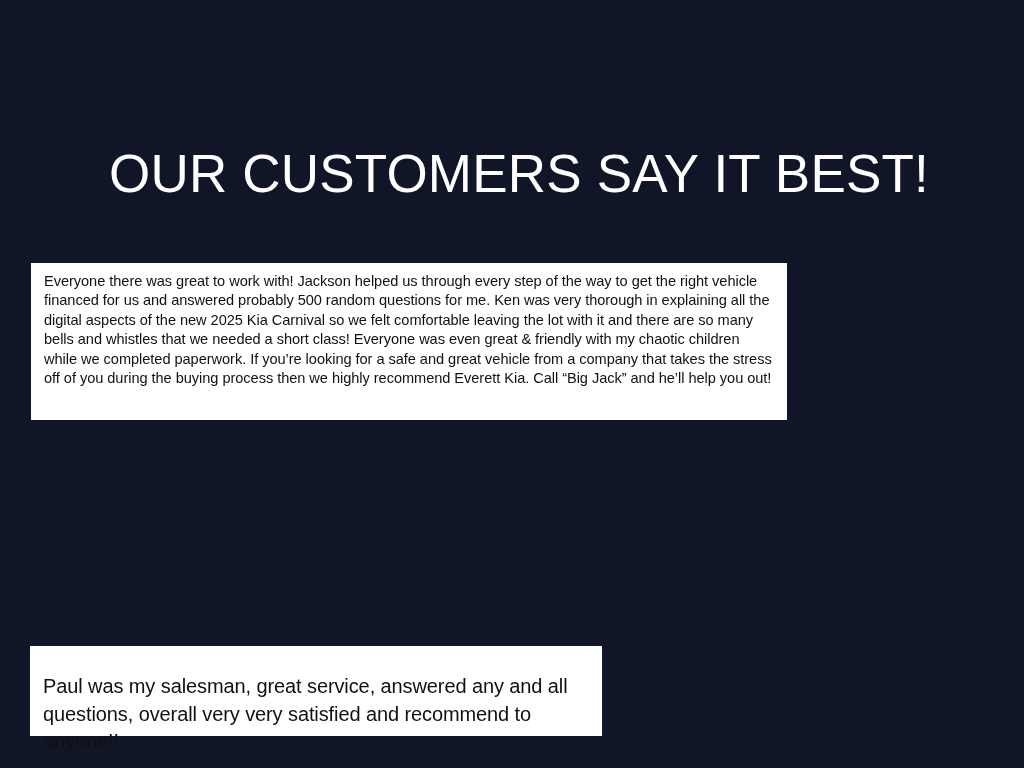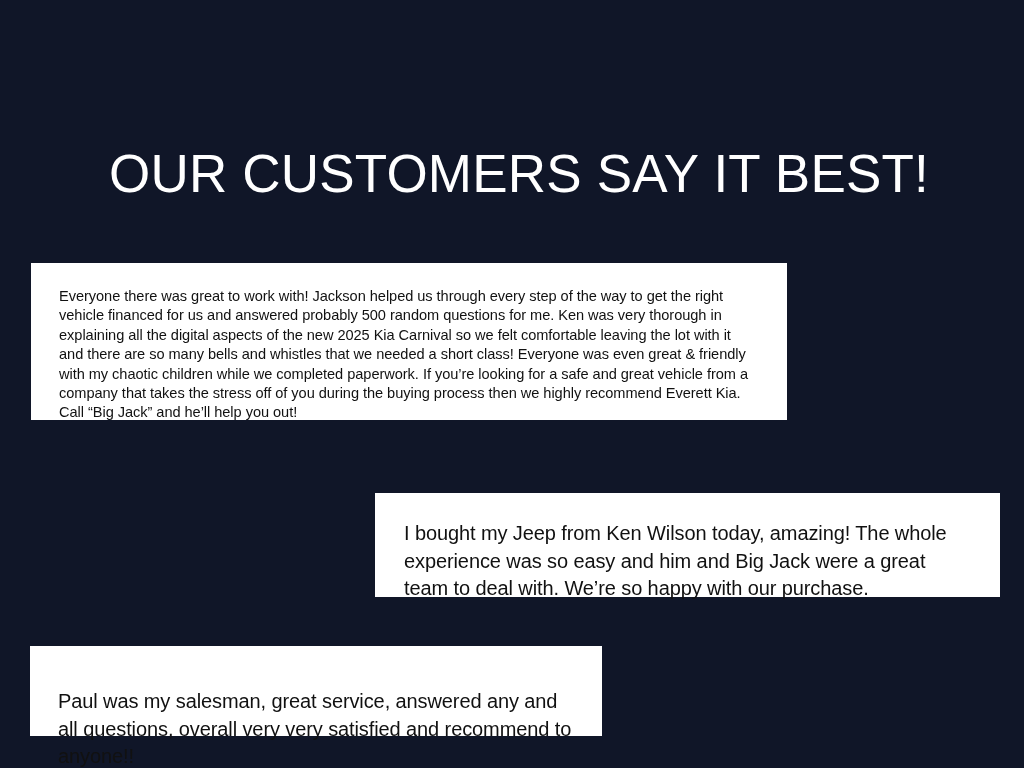--- a/index.html
+++ b/index.html
@@ -44,21 +44,21 @@
   .testimonial {
     position: absolute;
     background: #ffffff;
     color: #111111;
     box-sizing: border-box;
     font-family: "Liberation Sans", sans-serif;
     font-weight: 400;
   }
 
   .testimonial p {
-    margin: 15px;
+    margin: 0;
   }
 
   #testimonial-1 {
     left: 31px;
     top: 263px;
     width: 756px;
     height: 157px;
     padding: 9px 14px 9px 13px;
     font-size: 14.6px;
     line-height: 19.4px;
@@ -91,21 +91,18 @@
 <body>
 
 <div class="slide">
 
   <h1 class="slide-title">OUR CUSTOMERS SAY IT BEST!</h1>
 
   <div class="testimonial" id="testimonial-1">
     <p>Everyone there was great to work with! Jackson helped us through every step of the way to get the right vehicle financed for us and answered probably 500 random questions for me. Ken was very thorough in explaining all the digital aspects of the new 2025 Kia Carnival so we felt comfortable leaving the lot with it and there are so many bells and whistles that we needed a short class! Everyone was even great &amp; friendly with my chaotic children while we completed paperwork. If you’re looking for a safe and great vehicle from a company that takes the stress off of you during the buying process then we highly recommend Everett Kia. Call “Big Jack” and he’ll help you out!</p>
   </div>
 
-  <div class="testimonial" id="testimonial-2">
-    <p>I bought my Jeep from Ken Wilson today, amazing! The whole experience was so easy and him and Big Jack were a great team to deal with. We’re so happy with our purchase.</p>
-  </div>
 
   <div class="testimonial" id="testimonial-3">
     <p>Paul was my salesman, great service, answered any and all questions, overall very very satisfied and recommend to anyone!!</p>
   </div>
 
 </div>
 
 </body></html>

